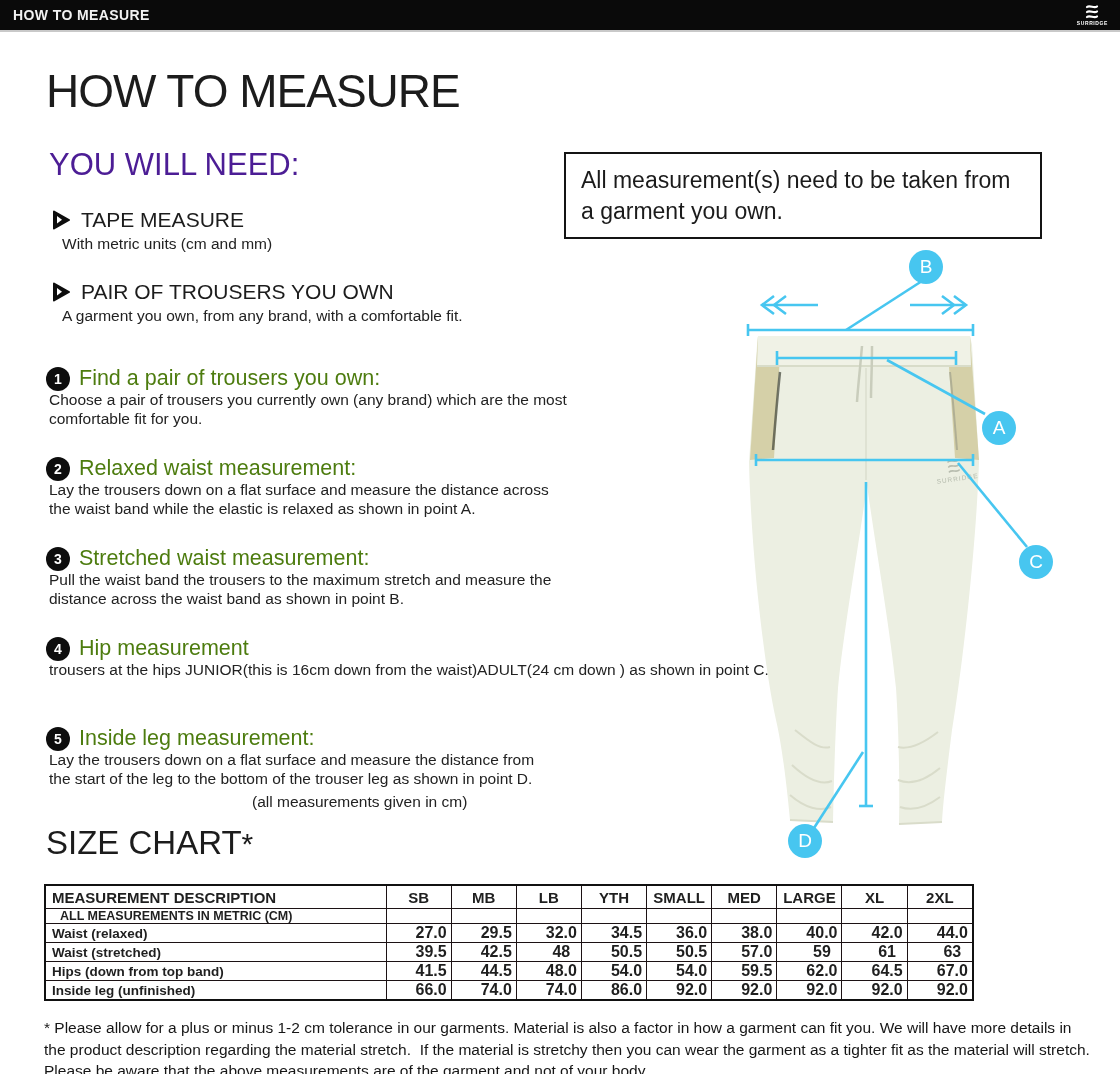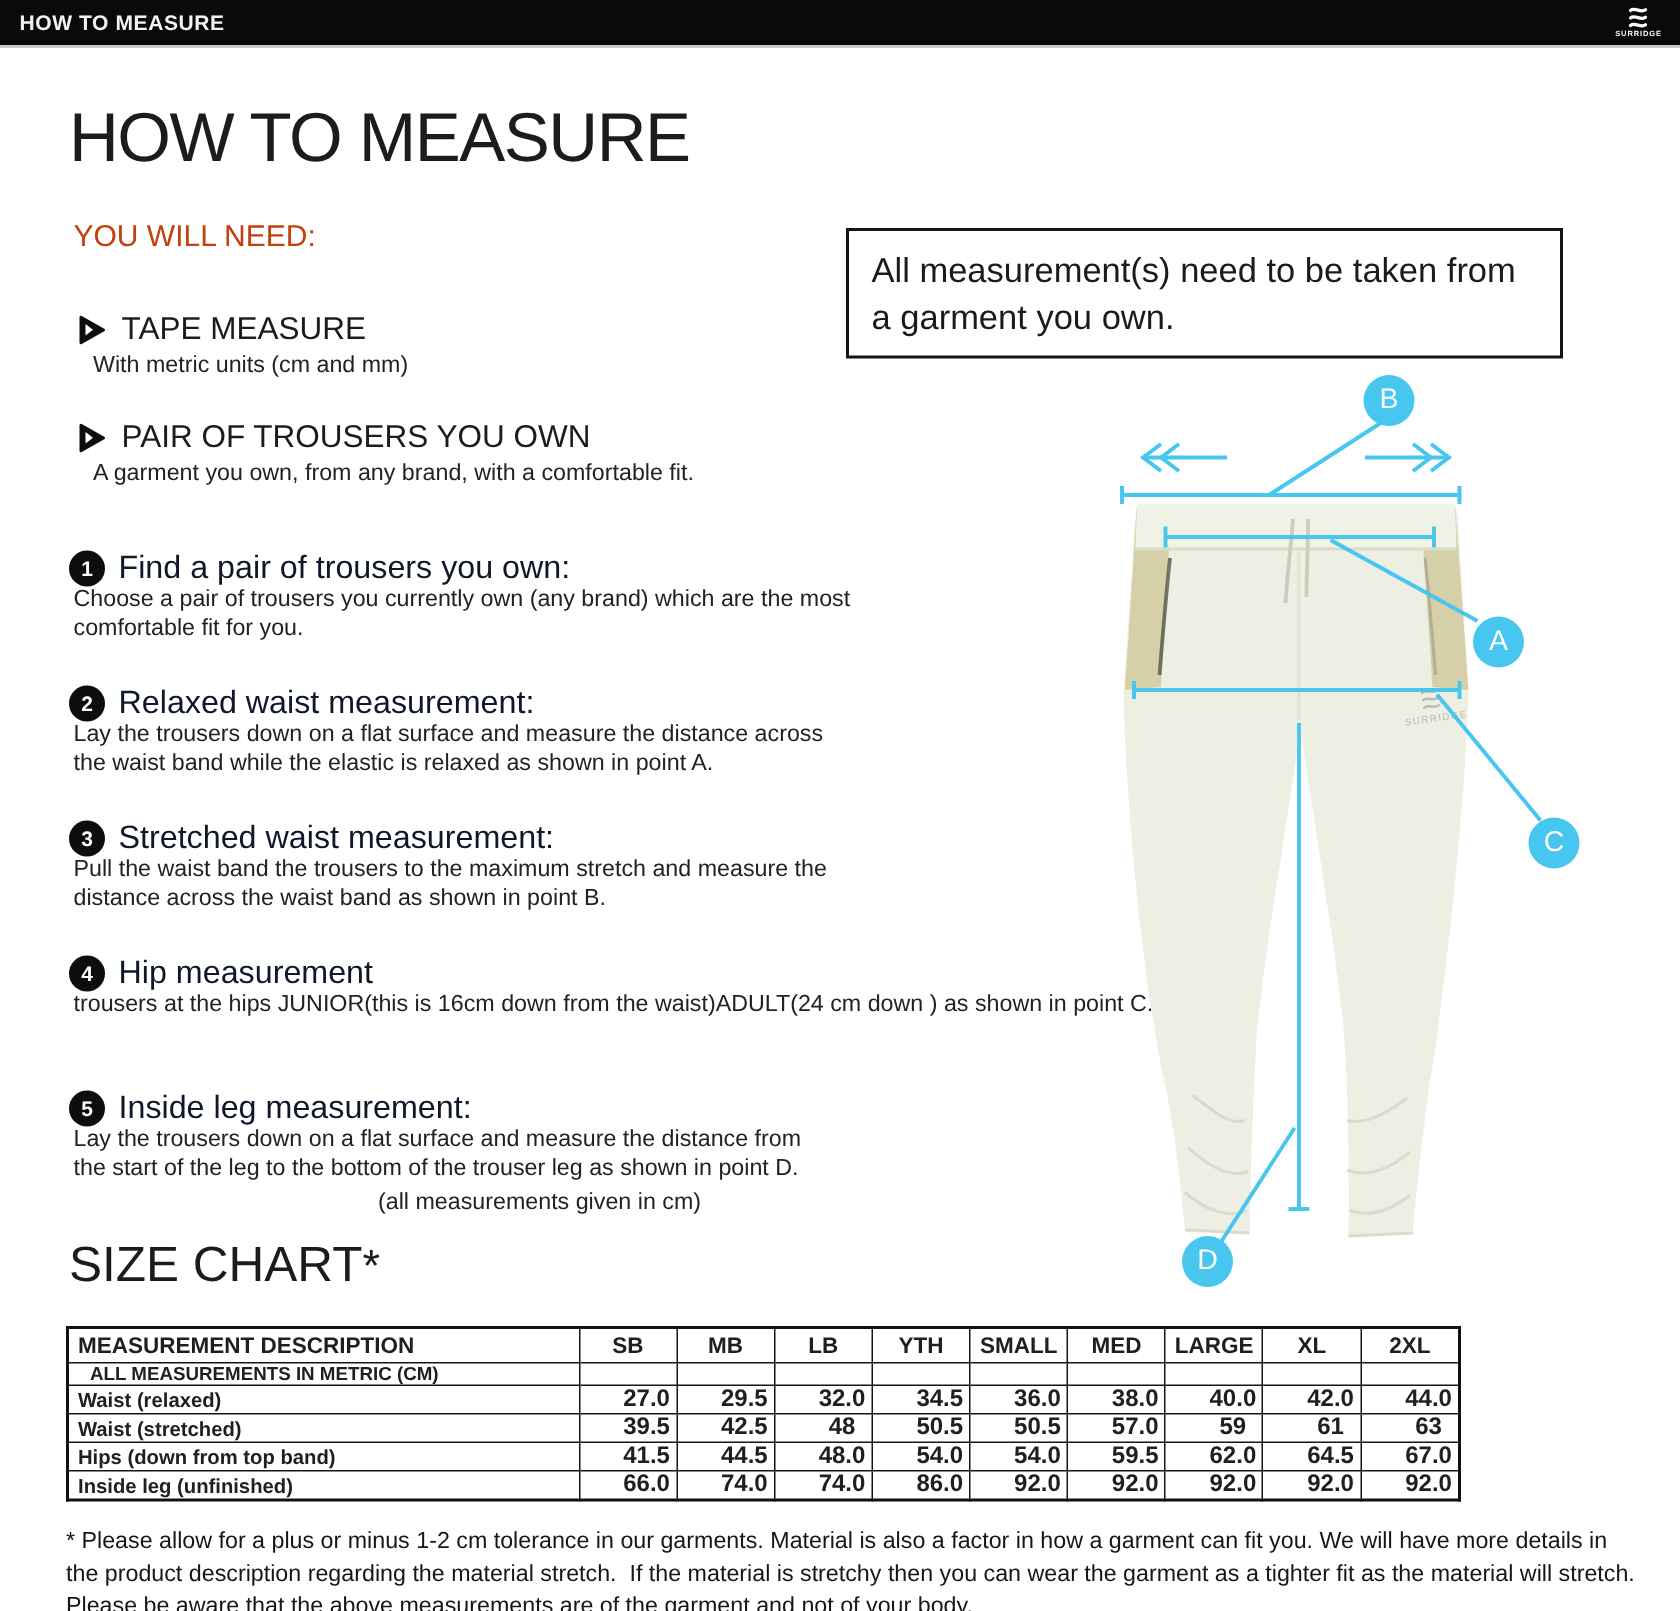--- a/index.html
+++ b/index.html
@@ -8,41 +8,41 @@
 
   
   .topbar{position:absolute;left:0;top:0;width:1120px;height:30px;background:#0a0a0a;
           border-bottom:2px solid #c9c9c9;display:flex;align-items:center;justify-content:space-between;}
   .topbar-title{color:#f2f2f2;font-size:14px;font-weight:600;letter-spacing:.4px;margin-left:13px;}
   .brand{margin-right:12px;display:flex;flex-direction:column;align-items:center;line-height:1;}
   .brand-text{color:#ffffff;font-size:5px;font-weight:700;letter-spacing:.6px;margin-top:1px;}
 
   
   .h1{position:absolute;left:46px;top:64px;font-size:46px;letter-spacing:-1px;color:#1c1c1c;}
-  .h2{position:absolute;left:49px;top:147px;font-size:20px;color:#c2410c;}
+  .h2{position:absolute;left:49px;top:147px;font-size:31px;color:#4c1d95;}
   .h3{position:absolute;left:46px;top:824px;font-size:33px;color:#1c1c1c;}
   .h3 .ast{font-size:30px;}
   .chart-sub{position:absolute;left:252px;top:793px;font-size:15.5px;color:#222;}
 
   
   .note{position:absolute;left:564px;top:152px;width:478px;box-sizing:border-box;
         border:2.5px solid #141414;padding:11px 15px;font-size:23px;line-height:1.33;color:#1b1b1b;}
 
   
   .need{position:absolute;left:50px;width:560px;}
   .need-row{display:flex;align-items:center;gap:9px;}
   .need-label{font-size:21px;color:#1c1c1c;}
   .need-detail{font-size:15.5px;margin-top:3px;margin-left:12px;color:#222;}
 
   
   .step{position:absolute;left:46px;width:700px;}
   .step-head{display:flex;align-items:center;gap:9px;}
   .step-num{width:24px;height:24px;border-radius:50%;background:#0d0d0d;color:#fff;
             display:flex;align-items:center;justify-content:center;font-size:14px;font-weight:700;flex:0 0 24px;}
-  .step-title{font-size:21.5px;color:#0f172a;}
+  .step-title{font-size:21.5px;color:#4d7c0f;}
   .step-line{font-size:15.5px;line-height:18.5px;margin-left:3px;white-space:nowrap;color:#222;}
   .step-line:first-of-type{margin-top:6px;}
 
   
   table.size{position:absolute;left:44px;top:884px;border-collapse:collapse;table-layout:fixed;
              border:2.5px solid #111;}
   table.size th, table.size td{border:1.5px solid #1c1214;padding:0 4px;height:16px;
              font-size:13.5px;text-align:center;overflow:hidden;white-space:nowrap;}
   table.size tr.head th{font-size:15px;font-weight:700;height:22px;}
   table.size tr.head th.desc{text-align:left;padding-left:6px;}

